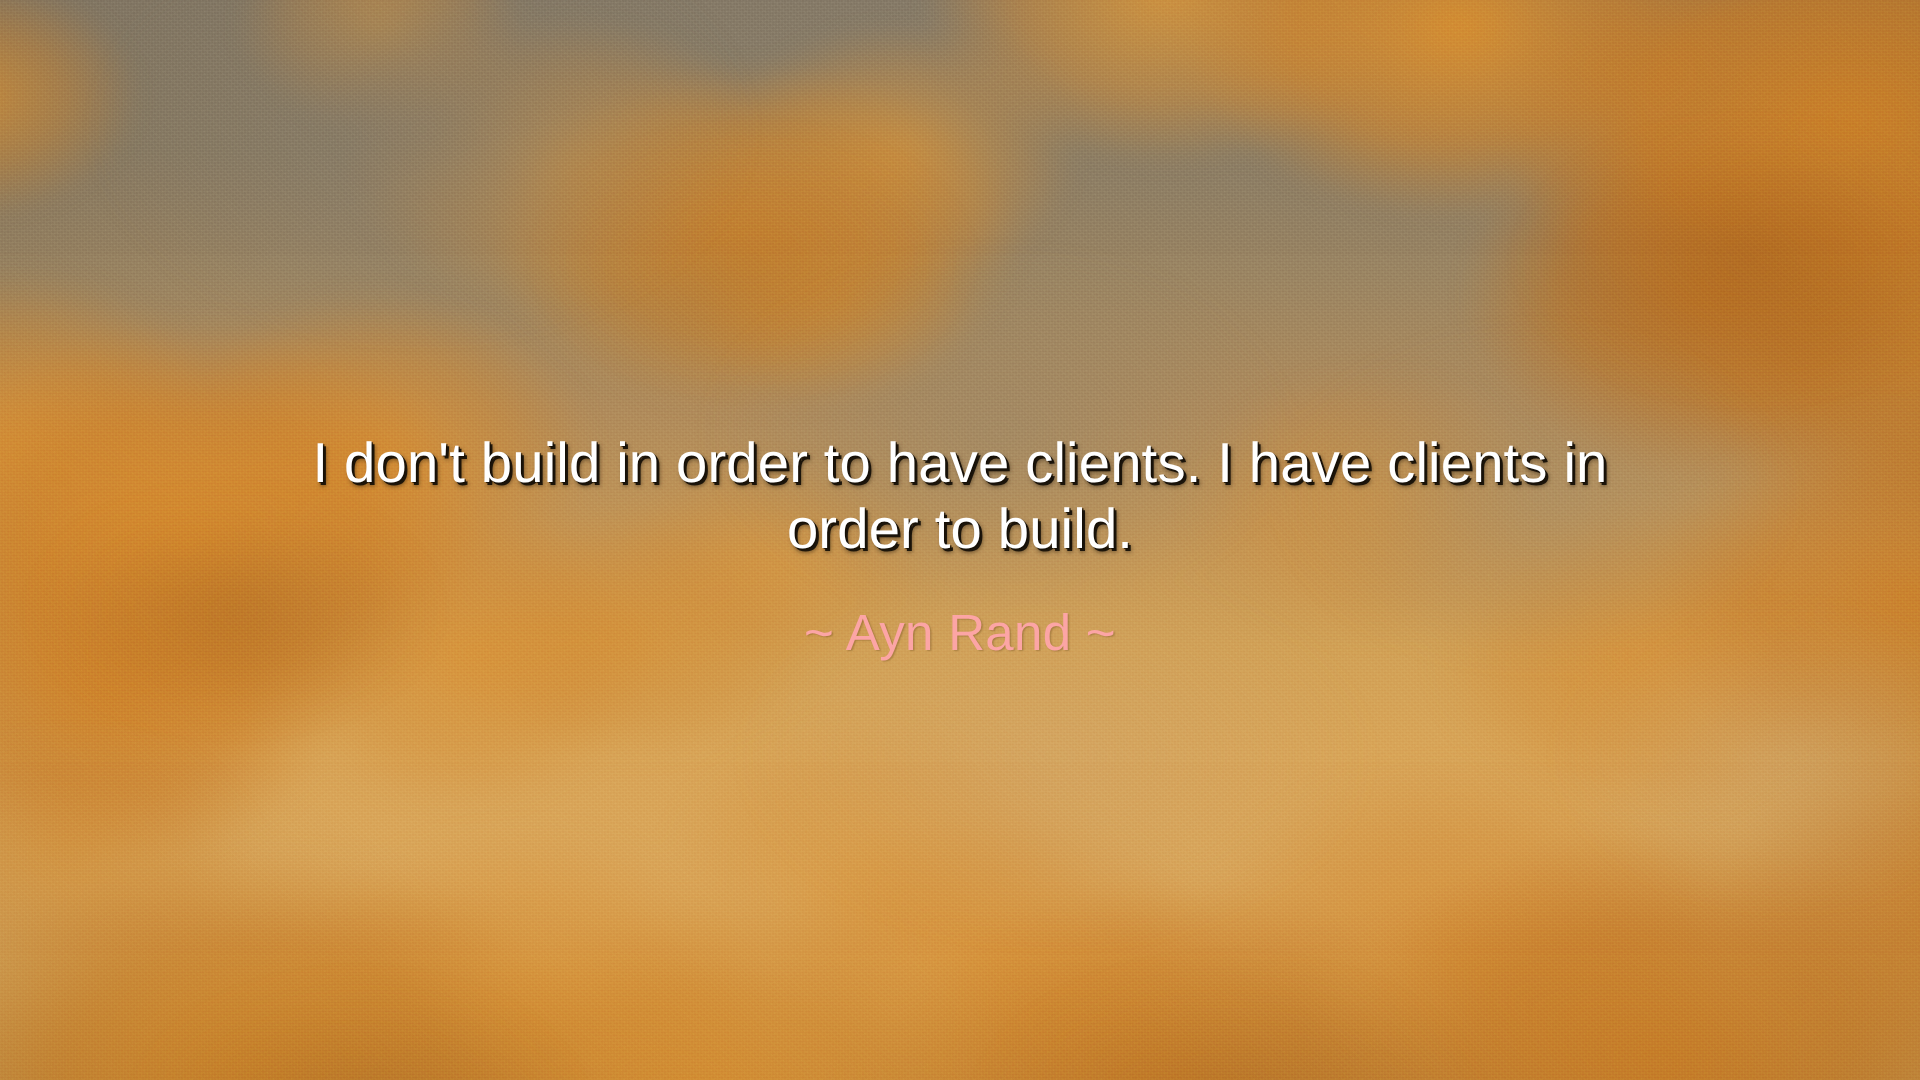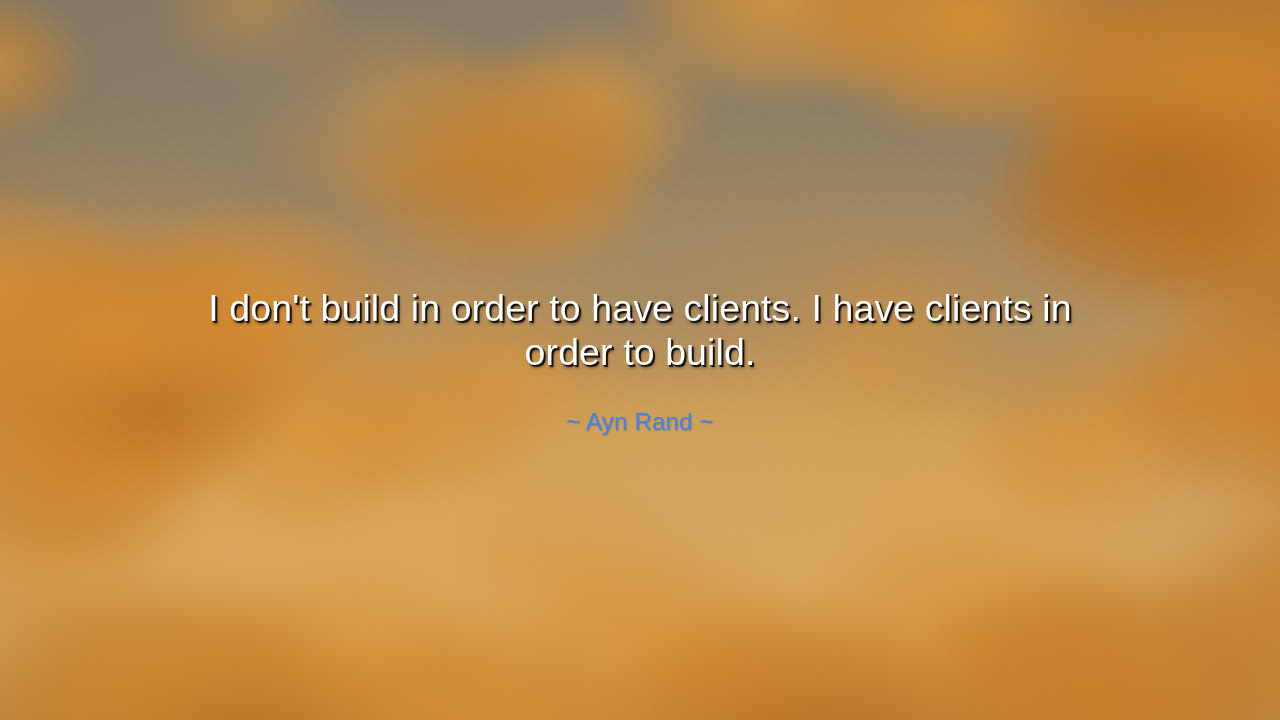--- a/index.html
+++ b/index.html
@@ -166,22 +166,22 @@
     letter-spacing: 0.1px;
     text-shadow:
       2px 2px 0 rgba(20,14,6,0.92),
       1px 1px 0 rgba(20,14,6,0.75),
       2px 3px 3px rgba(30,18,6,0.55);
     white-space: pre-wrap;
   }
 
   .quote-author {
     margin: 28px 0 0 0;
-    color: #3b82f6;
-    font-size: 24px;
+    color: #fca5a5;
+    font-size: 34px;
     line-height: 40px;
     font-weight: 400;
     letter-spacing: 0.2px;
     text-shadow: 1px 1px 1px rgba(80,50,14,0.28);
   }
 </style>
 </head>
 <body>
 
 <div id="quote-card">

